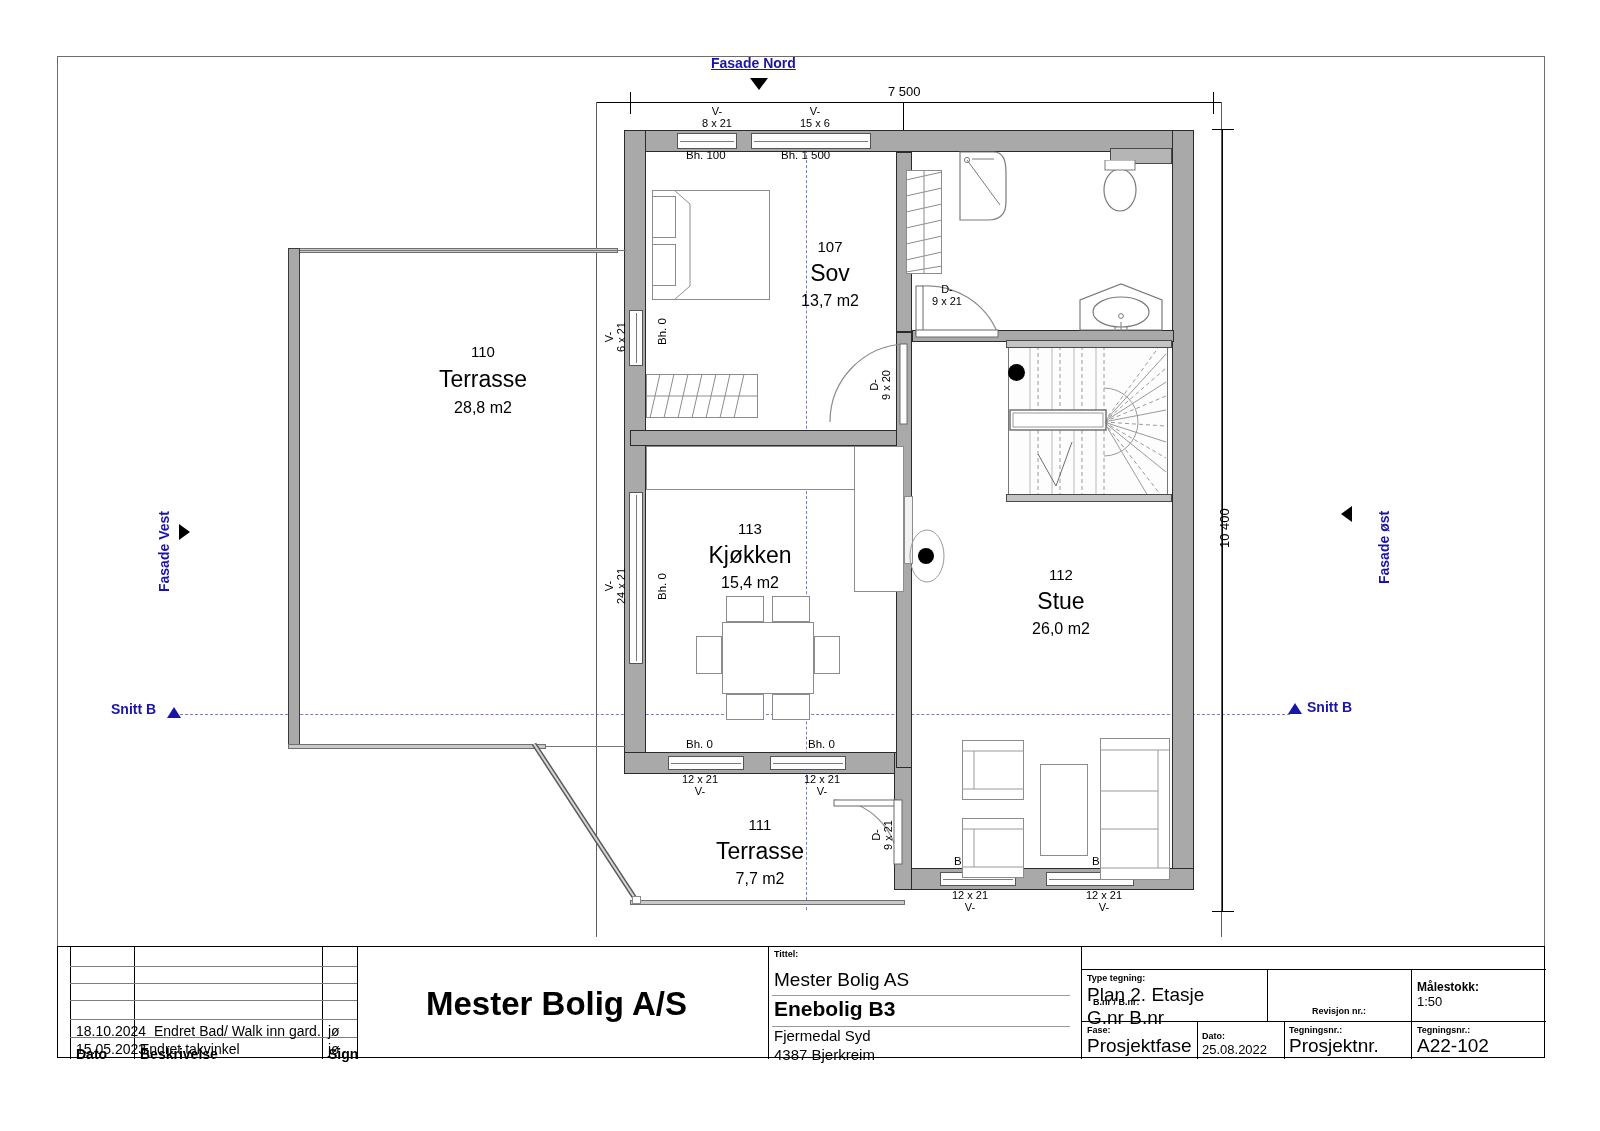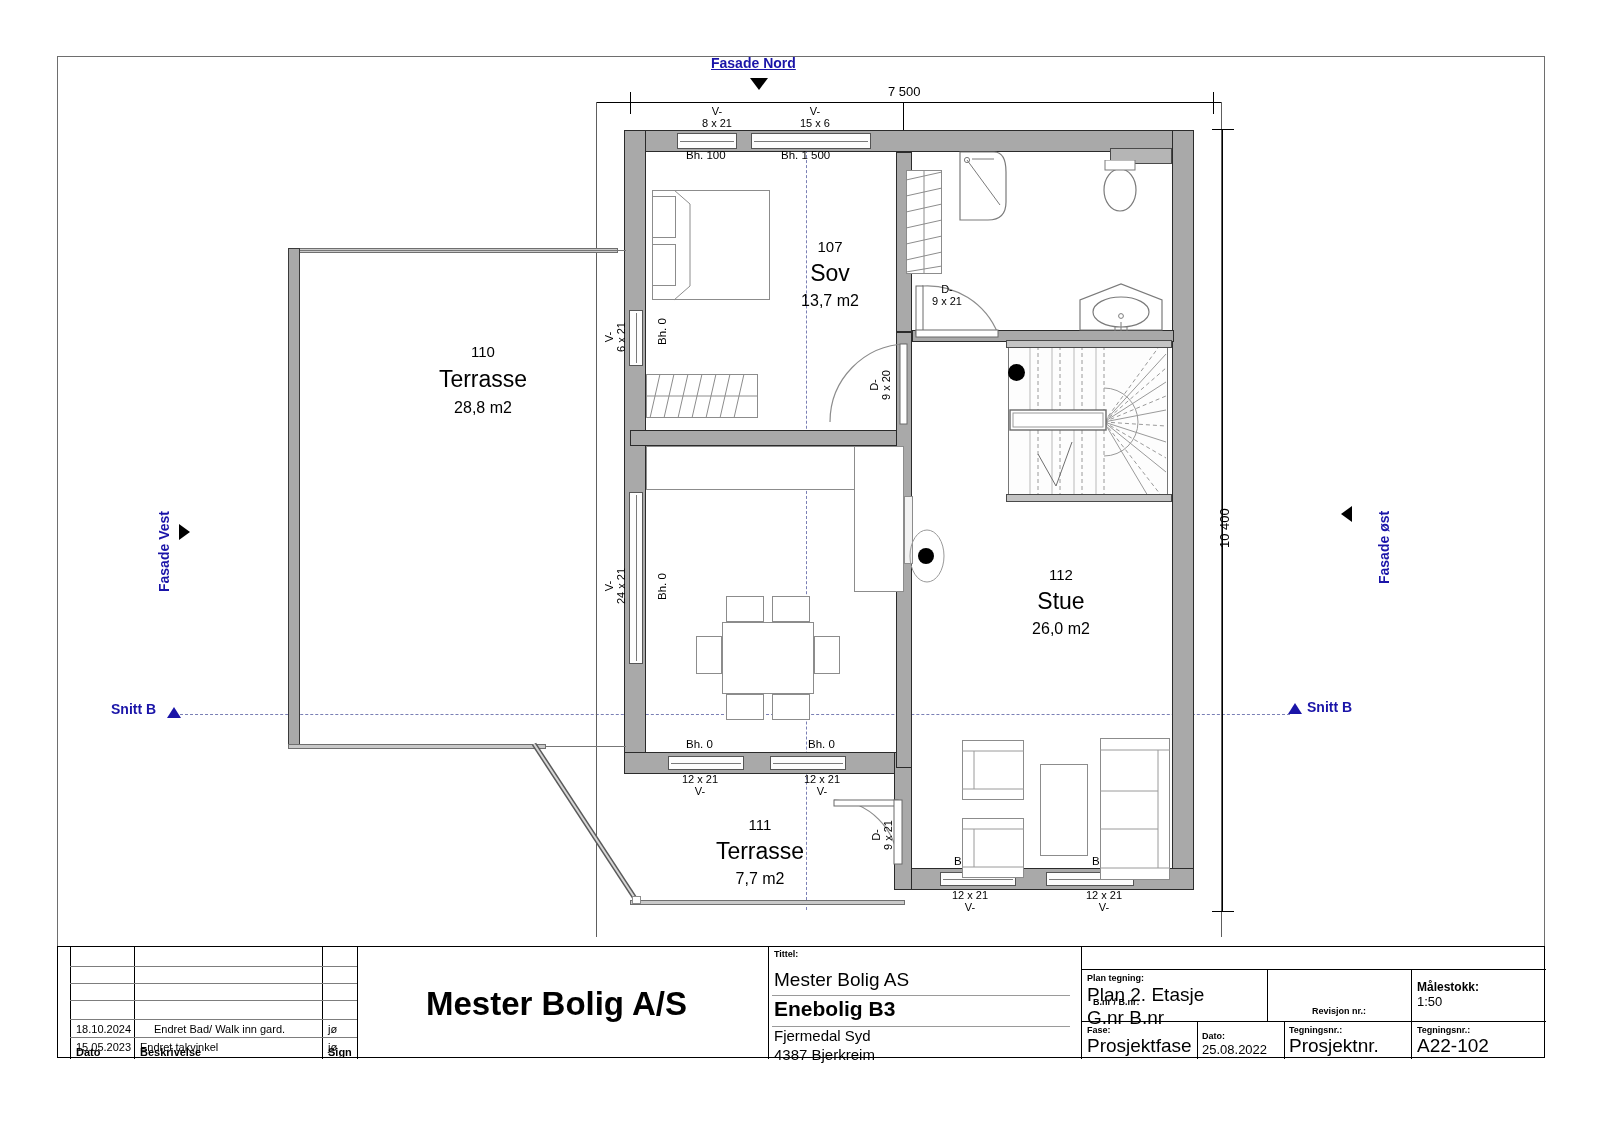--- a/index.html
+++ b/index.html
@@ -134,21 +134,21 @@
   .tb-val {
     font-size: 19px; color:#000;
     position:absolute; white-space:nowrap;
   }
   .tb-val-small { font-size: 13px; }
   .tb-val-bold { font-weight: bold; }
   .tb-logo {
     position:absolute; font-size: 33px; font-weight: bold; color:#000;
     white-space:nowrap;
   }
-  .rev-txt { position:absolute; font-size:11px; color:#000; white-space:nowrap;text-align:right;}
+  .rev-txt { position:absolute; font-size:14px; color:#000; white-space:nowrap;text-align:right;}
   .rev-txt-b { font-weight:bold; }
   .underline-row { position:absolute; height:1px; background:#9a9a9a; }
 </style>
 </head>
 <body>
 
 <div id="sheet">
 
   <div id="frame"></div>
 
@@ -409,20 +409,25 @@
     </g>
     <path d="M96 42 A34 34 0 0 1 96 110" fill="none" stroke="#9a9a9a" stroke-width="1"></path>
     <polyline points="30,108 48,140 64,96" fill="none" stroke="#6e6e6e" stroke-width="1"></polyline>
     <rect x="2" y="64" width="96" height="20" fill="#fff" stroke="#6a6a6a" stroke-width="1.4"></rect>
     <rect x="5" y="67" width="90" height="14" fill="#fff" stroke="#9a9a9a" stroke-width="1"></rect>
   </svg>
   <div class="dot" style="left:1008px; top:364px; width:17px; height:17px;"></div>
   <div class="thinwall" style="left:1006px; top:340px; width:166px; height:8px; background:#c4c4c4;"></div>
   <div class="thinwall" style="left:1006px; top:494px; width:166px; height:8px; background:#c4c4c4;"></div>
 
+  <div class="roomblock" style="left:660px; top:520px; width:180px;">
+    <div class="room-num">113</div>
+    <div class="room-name" style="margin-top:5px;">Kjøkken</div>
+    <div class="room-area" style="margin-top:5px;">15,4 m2</div>
+  </div>
 
   <div class="furn" style="left:646px; top:446px; width:258px; height:44px;"></div>
   <div class="furn" style="left:854px; top:446px; width:50px; height:146px;"></div>
 
   <div class="furn" style="left:722px; top:622px; width:92px; height:72px;"></div>
   <div class="furn" style="left:726px; top:596px; width:38px; height:26px;"></div>
   <div class="furn" style="left:772px; top:596px; width:38px; height:26px;"></div>
   <div class="furn" style="left:726px; top:694px; width:38px; height:26px;"></div>
   <div class="furn" style="left:772px; top:694px; width:38px; height:26px;"></div>
   <div class="furn" style="left:696px; top:636px; width:26px; height:38px;"></div>
@@ -518,21 +523,21 @@
     <div class="tb-cap" style="left:716px; top:2px;">Tittel:</div>
     <div class="tb-val" style="left:716px; top:22px;">Mester Bolig AS</div>
     <div class="underline-row" style="left:714px; top:48px; width:298px;"></div>
     <div class="tb-val tb-val-bold" style="left:716px; top:50px; font-size:21px;">Enebolig B3</div>
     <div class="underline-row" style="left:714px; top:79px; width:298px;"></div>
     <div class="tb-val tb-val-small" style="left:716px; top:80px; font-size:15px;">Fjermedal Syd</div>
     <div class="tb-val tb-val-small" style="left:716px; top:99px; font-size:15px;">4387 Bjerkreim</div>
 
     <div class="tbline-h" style="left:1023px; top:22px; width:465px;"></div>
     <div class="tbline-h" style="left:1023px; top:74px; width:465px;"></div>
-    <div class="tb-cap" style="left:1029px; top:26px;">Plan tegning:</div>
+    <div class="tb-cap" style="left:1029px; top:26px;">Type tegning:</div>
     <div class="tb-val" style="left:1029px; top:37px;">Plan 2. Etasje</div>
 
     <div class="tb-cap" style="left:1029px; top:50px;padding-left:6px;">B.nr / B.nr:</div>
     <div class="tb-val" style="left:1029px; top:60px;">G.nr  B.nr</div>
 
     <div class="tbline-v" style="left:1209px; top:22px; height:52px;"></div>
     <div class="tb-cap" style="left:1254px; top:59px;">Revisjon nr.:</div>
 
     <div class="tb-cap" style="left:1359px; top:33px; font-size:12px;">Målestokk:</div>
     <div class="tb-val tb-val-small" style="left:1359px; top:47px; font-size:13px;">1:50</div>

